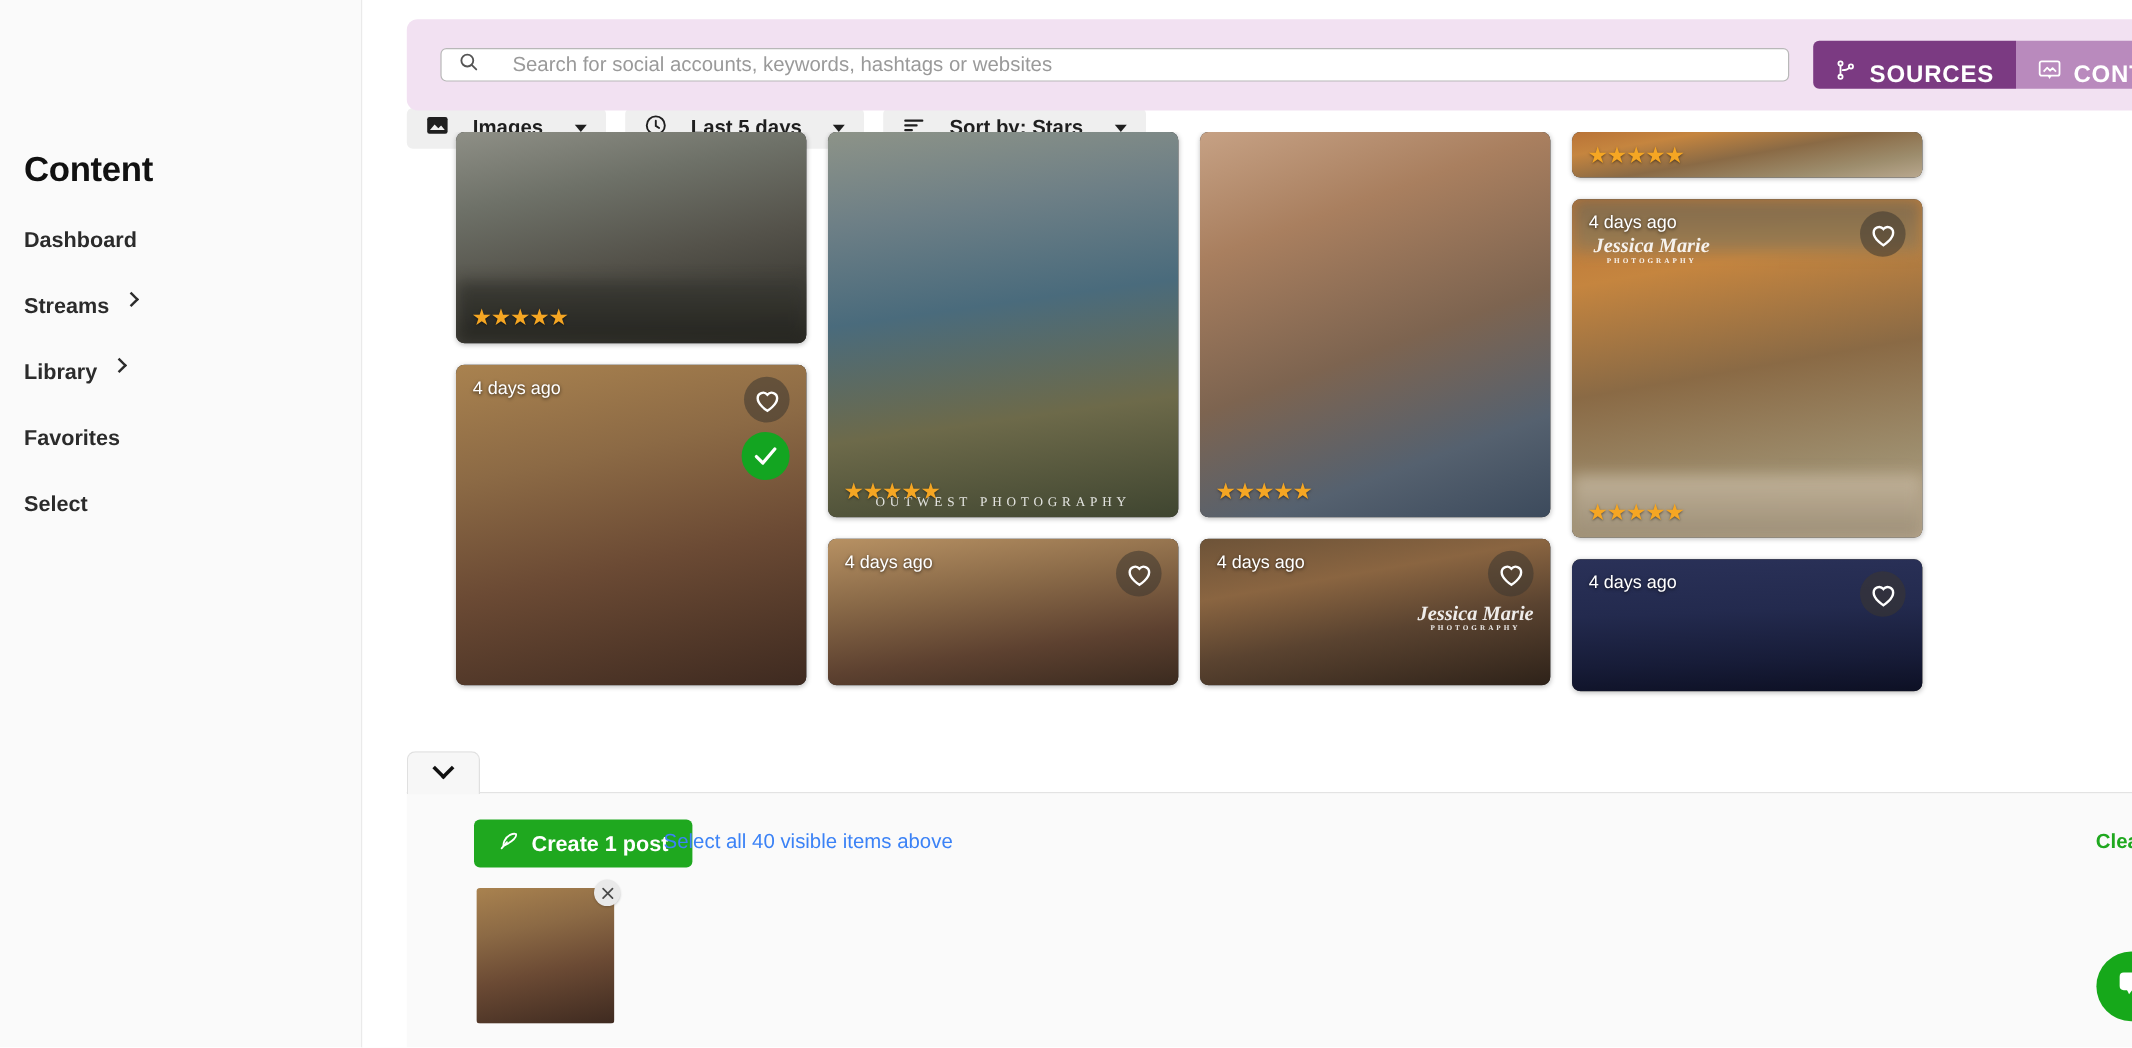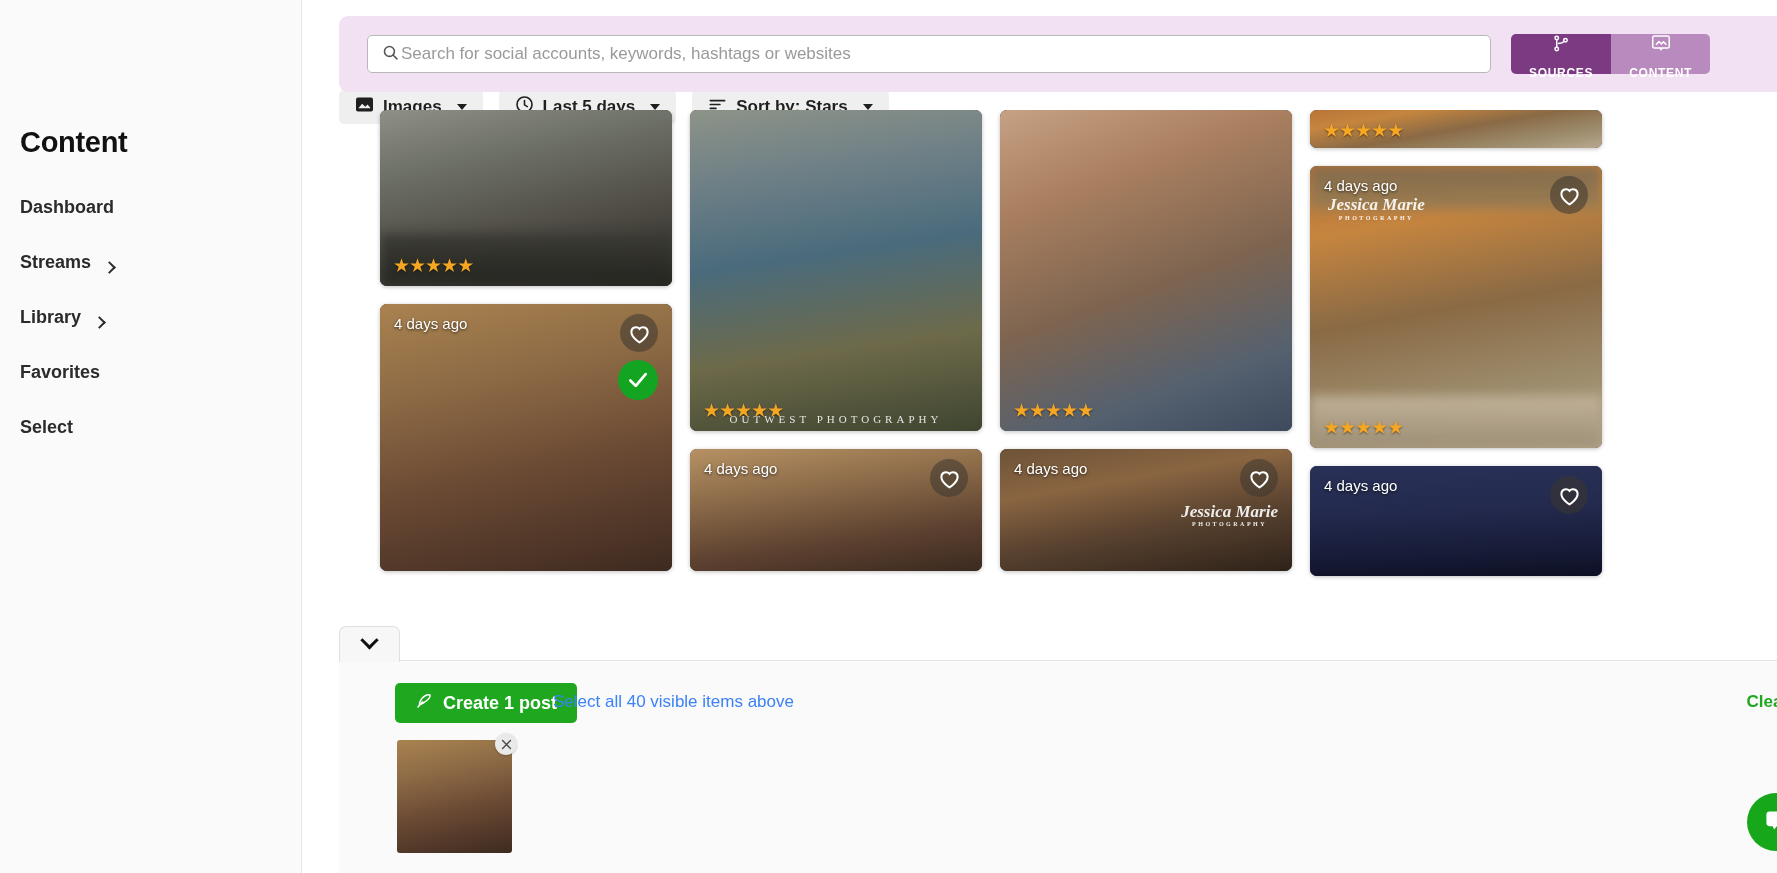--- a/index.html
+++ b/index.html
@@ -28,71 +28,70 @@
     display: flex; align-items: center; justify-content: center; gap: 9px;
     cursor: default;
   }
   .feather { width: 17px; height: 17px; display:inline-block; }
   .page-title {
     position: absolute; left: 20px; top: 126px;
     font-size: 29px; font-weight: 700; color: #111; letter-spacing: -0.3px;
   }
   .nav { position: absolute; left: 20px; top: 190px; width: 250px; }
   .nav-item {
-    display: flex; align-items: flex-end; gap: 10px;
+    display: flex; align-items: flex-start; gap: 10px;
     height: 28px; margin-bottom: 27px;
     font-size: 18px; font-weight: 600; color: #2b2b2b;
     cursor: pointer;
   }
   .chev-right {
     display:inline-block; width:9px; height:9px;
     border-right: 2.4px solid #2b2b2b; border-bottom: 2.4px solid #2b2b2b;
     transform: rotate(-45deg); margin-left: 4px; margin-bottom: 1px;
   }
 
   
   .main { position: relative; flex: 1; height: 873px; background: #fff; }
 
   
   .search-header {
     position: absolute; left: 37px; top: 16px; right: 0; height: 76px;
     background: #f2e1f2; border-radius: 9px 0 0 9px;
     display: flex; align-items: center; padding-left: 28px; gap: 14px;
   }
   .search-box {
-    width: 1124px; height: 38px; background: #fff;
+    width: 1124px; height: 28px; background: #fff;
     border: 1px solid #b8b8b8; border-radius: 5px;
-    display: flex; align-items: center; padding: 0 14px; gap: 2px;
+    display: flex; align-items: center; padding: 0 14px; gap: 28px;
     flex: 0 0 auto;
   }
   .search-box input {
     border: none; outline: none; width: 100%;
     font-size: 17px; color: #333; font-family: "Liberation Sans", sans-serif;
     background: transparent;
   }
   .search-box input::placeholder { color: #9a9a9a; }
   .seg-group { display: flex; height: 40px; margin-left: 6px; }
   .seg {
-    display: flex; align-items: center; gap: 10px;
+    display: flex; align-items: flex-end; gap: 10px;
     padding: 0 18px; height: 40px; color: #fff;
-    font-size: 12px; font-weight: 700; letter-spacing: 0.7px;
+    font-size: 20px; font-weight: 700; letter-spacing: 0.7px;
     cursor: pointer;
-    flex-direction: column;
   }
   .seg.active { background: #7b3a82; border-radius: 5px 0 0 5px; }
   .seg.inactive { background: #b98abd; border-radius: 0 5px 5px 0; }
 
   
   .filter-bar {
     position: absolute; left: 37px; top: 90px; height: 34px;
     display: flex; gap: 16px; align-items: center;
   }
   .filter-chip {
     background: #efefef; border-radius: 5px; height: 34px;
-    display: flex; align-items: center; gap: 9px;
+    display: flex; align-items: center; gap: 20px;
     padding: 0 16px; font-size: 17px; font-weight: 700; color: #1f1f1f;
     cursor: pointer; white-space: nowrap;
   }
   .chev-down {
     display:inline-block; width:0; height:0;
     border-left: 5.5px solid transparent; border-right: 5.5px solid transparent;
     border-top: 6.5px solid #1f1f1f; margin-left: 6px;
   }
 
   

